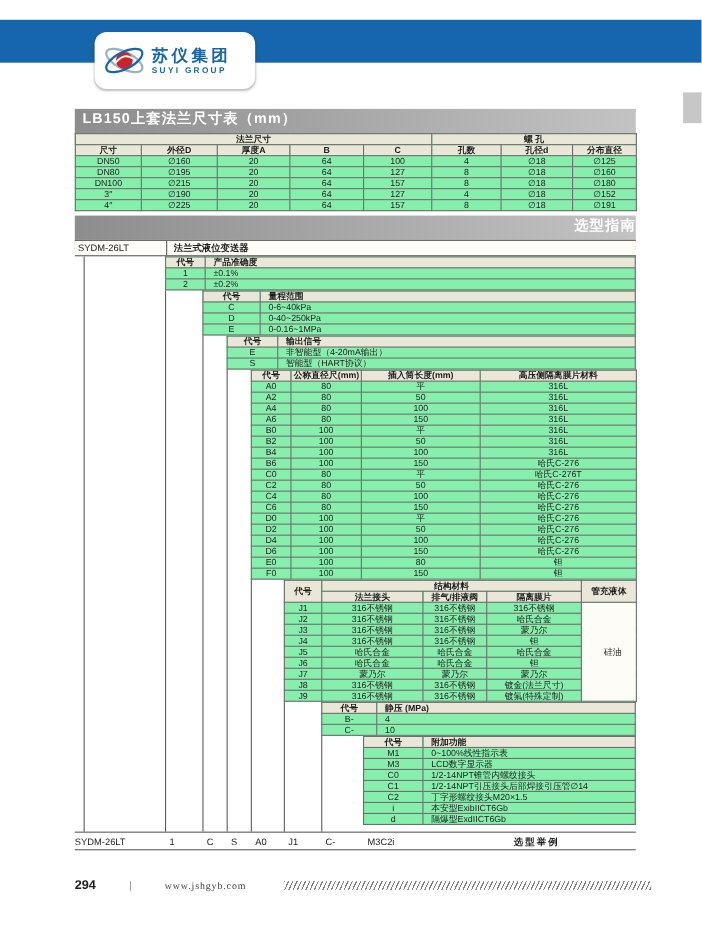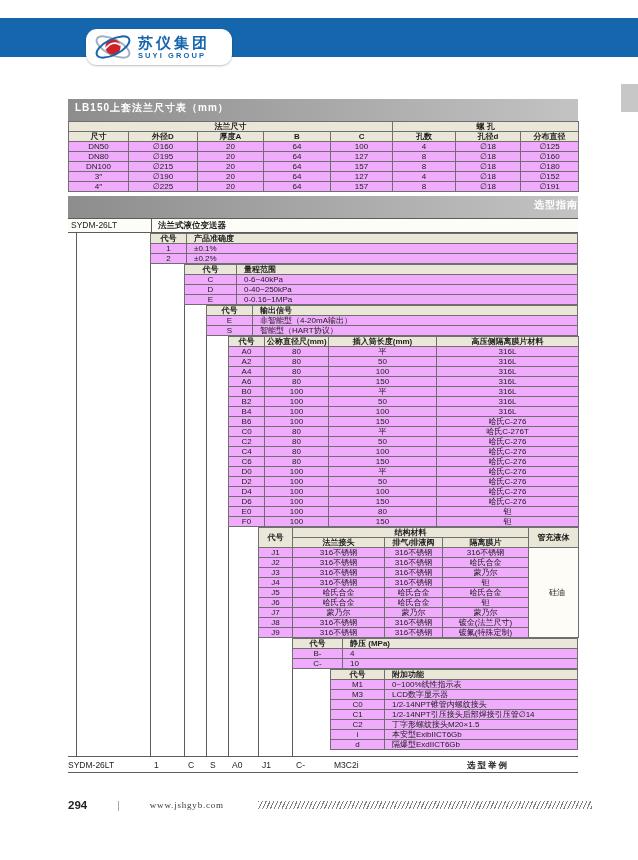--- a/index.html
+++ b/index.html
@@ -1,38 +1,38 @@
 <!DOCTYPE html>
 <html><head>
 <meta charset="utf-8">
 <style>
   html,body { margin:0; padding:0; background:#ffffff; }
   .page { position:relative; width:638px; height:860px; background:#ffffff; overflow:hidden;
           font-family:"Liberation Sans", sans-serif; color:#1c1c1c; }
 
   
   .topband { position:absolute; left:0; top:18px; width:638px; height:39px; background:#1566ad; }
-  .logobox { position:absolute; left:86px; top:29px; width:146px; height:36px; background:#ffffff;
+  .logobox { position:absolute; left:86px; top:29px; width:146px; height:52px; background:#ffffff;
              border-radius:11px; box-shadow:0 1px 2px rgba(0,0,0,.25);
              display:flex; align-items:center; padding:0 7px; box-sizing:border-box; }
   .logomark { flex:0 0 auto; margin-right:5px; }
   .brand-cn { font-size:15px; font-weight:bold; color:#1566ad; letter-spacing:3px; line-height:17px; }
   .brand-en { font-size:7.5px; font-weight:bold; color:#1566ad; letter-spacing:2.1px; line-height:9px; }
   .side-tab { position:absolute; right:0; top:84px; width:17px; height:28px; background:#c7c7c7; }
 
   
   .section-bar { position:absolute; left:68px; width:510px; height:32px;
                  background:linear-gradient(90deg,#8d8d8d,#c3c3c3);
-                 color:#ffffff; font-weight:bold; font-size:10px; line-height:17px;
+                 color:#ffffff; font-weight:bold; font-size:13px; line-height:17px;
                  padding-left:7px; letter-spacing:1px; box-sizing:border-box; }
   .bar1 { top:99px; }
   .bar2 { top:196px;text-align:right; }
 
   
-  table { border-collapse:collapse; table-layout:fixed; background:#f0abfc; }
+  table { border-collapse:collapse; table-layout:fixed; background:#86efac; }
   th,td { border:1px solid #6f6f6f; height:9px; line-height:9px; font-size:8px;
           padding:0 2px; text-align:center; overflow:hidden; white-space:nowrap; }
   th { background:#eae7d8; font-weight:bold; }
 
   .flange { position:absolute; left:68px; top:121px; width:510px; }
 
   
   .sel-wrap { position:absolute; left:68px; top:218px; width:510px; }
   .sel-wrap table { position:relative; z-index:1; }
   .model-row { position:relative; z-index:1; height:13px; border-top:1px solid #5c5c5c;

